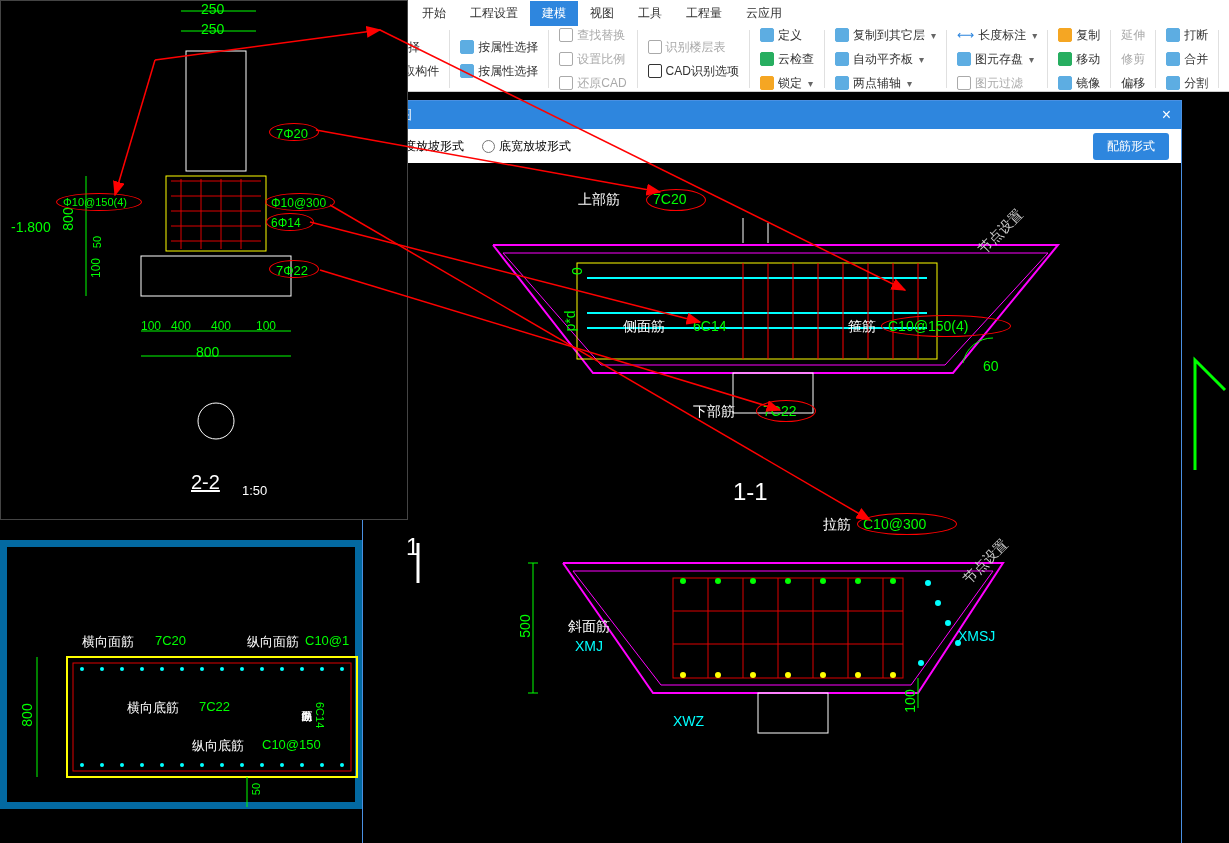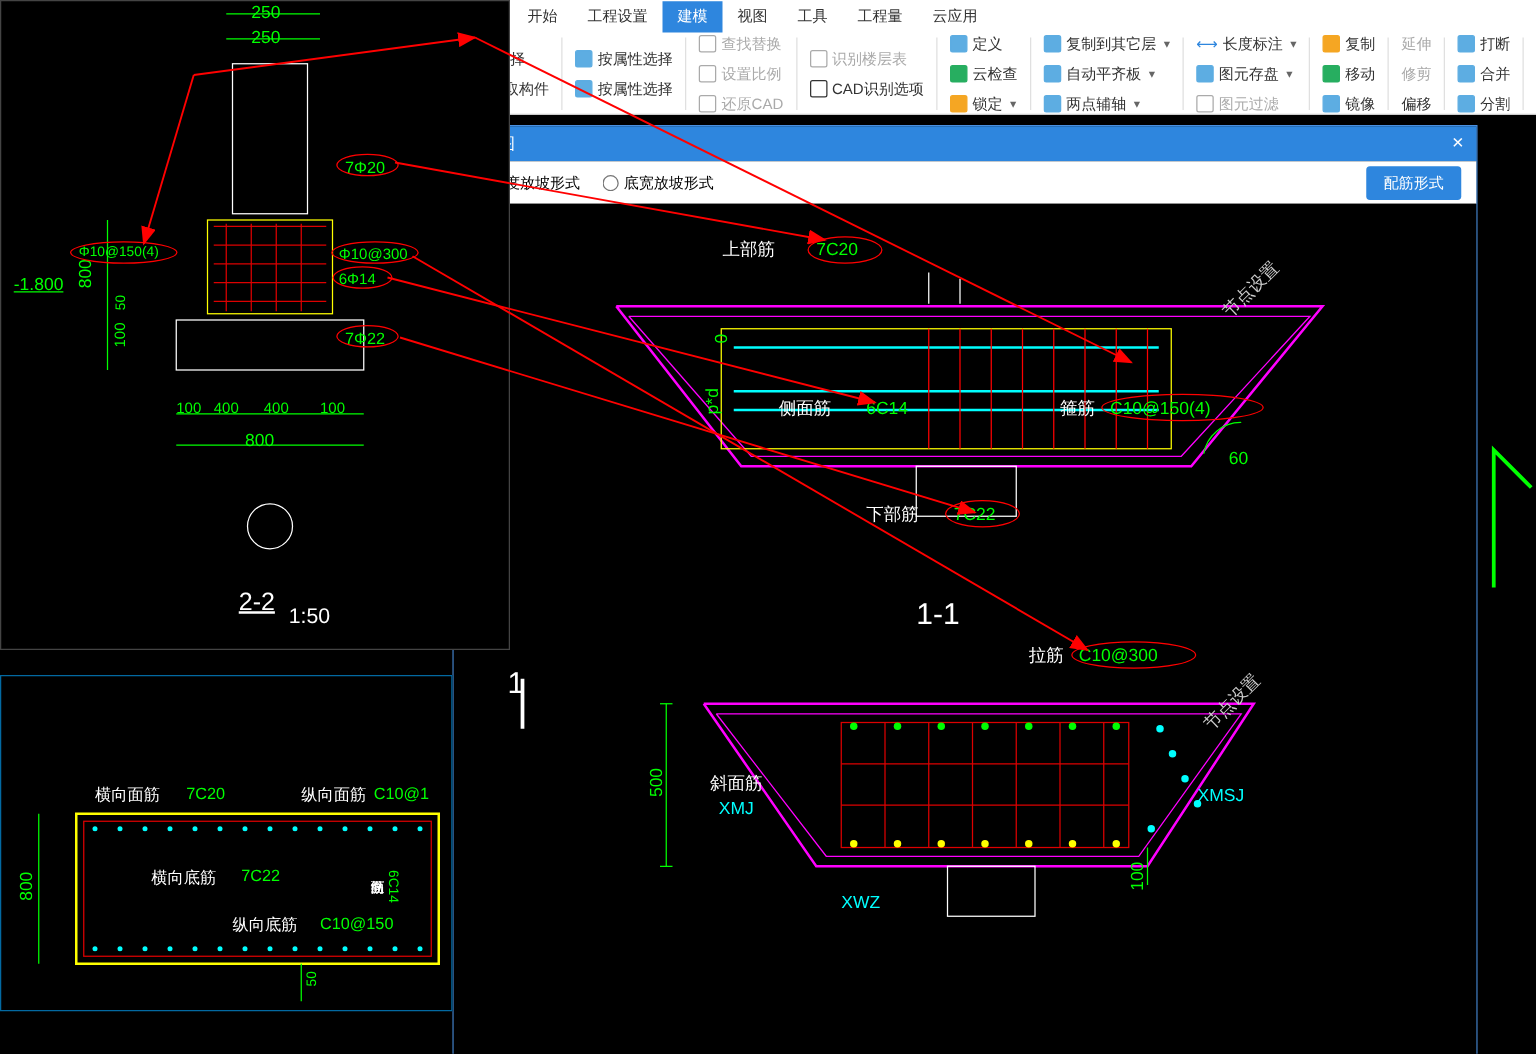--- a/index.html
+++ b/index.html
@@ -21,21 +21,21 @@
 .dd{font-size:10px;color:#666;margin-left:2px}
 .panel{position:absolute;left:362px;top:100px;width:820px;height:840px;background:#000;border:1px solid #4a90e2}
 .panel-hdr{height:28px;background:#2e86de;color:#fff;display:flex;align-items:center;justify-content:space-between;padding:0 10px;font-size:13px}
 .close-x{font-size:16px;cursor:pointer}
 .panel-bar{height:34px;background:#fff;display:flex;align-items:center;padding:0 12px;font-size:12px;justify-content:space-between}
 .radios{display:flex;gap:18px;align-items:center}
 .radios label{display:flex;align-items:center;gap:4px}
 .cfg-btn{background:#2e86de;color:#fff;padding:5px 14px;border-radius:3px;cursor:pointer}
 .panel-canvas{position:relative;width:100%;height:calc(100% - 62px);background:#000}
 .left-cad{position:absolute;left:0;top:0;width:408px;height:520px;background:#000;border:1px solid #444}
-.left-cad2{position:absolute;left:0;top:540px;width:362px;height:269px;background:#000;border:1px solid #0369a1}
+.left-cad2{position:absolute;left:0;top:540px;width:362px;height:269px;background:#000;border:7px solid #0369a1}
 .cad-text{position:absolute;font-size:14px;white-space:nowrap}
 .grn{color:#0f0}
 .cyn{color:#0ff}
 .wht{color:#fff}
 .ellipse{position:absolute;border:1px solid #f00;border-radius:50%}
 .node-btn{position:absolute;color:#ccc;font-size:14px;transform:rotate(-45deg);cursor:pointer}
 svg.ov{position:absolute;left:0;top:0;pointer-events:none}
 </style>
 </head>
 <body>
@@ -350,40 +350,40 @@
     <circle cx="215" cy="420" r="18" stroke="#fff" fill="none"></circle>
 
     <line x1="140" y1="330" x2="290" y2="330" stroke="#0f0"></line>
     <line x1="140" y1="355" x2="290" y2="355" stroke="#0f0"></line>
 
     <line x1="85" y1="175" x2="85" y2="295" stroke="#0f0"></line>
   </svg>
   <span class="cad-text grn" style="left:200px;top:0px">250</span>
   <span class="cad-text grn" style="left:200px;top:20px">250</span>
   <span class="cad-text grn" style="left:55px;top:210px;transform:rotate(-90deg)">800</span>
-  <span class="cad-text grn" style="left:10px;top:218px;text-decoration:underline">-1.800</span>
+  <span class="cad-text grn" style="left:10px;top:218px;">-1.800</span>
   <span class="cad-text grn" style="left:90px;top:235px;transform:rotate(-90deg);font-size:11px">50</span>
   <span class="cad-text grn" style="left:85px;top:260px;transform:rotate(-90deg);font-size:12px">100</span>
   <span class="cad-text grn" style="left:62px;top:195px;font-size:11px">Φ10@150(4)</span>
   <span class="ellipse" style="left:55px;top:192px;width:86px;height:18px"></span>
   <span class="cad-text grn" style="left:270px;top:195px;font-size:12px">Φ10@300</span>
   <span class="ellipse" style="left:264px;top:192px;width:70px;height:18px"></span>
   <span class="cad-text grn" style="left:270px;top:215px;font-size:12px">6Φ14</span>
   <span class="ellipse" style="left:265px;top:212px;width:48px;height:18px"></span>
   <span class="cad-text grn" style="left:275px;top:125px;font-size:13px">7Φ20</span>
   <span class="ellipse" style="left:268px;top:122px;width:50px;height:18px"></span>
   <span class="cad-text grn" style="left:275px;top:262px;font-size:13px">7Φ22</span>
   <span class="ellipse" style="left:268px;top:259px;width:50px;height:18px"></span>
   <span class="cad-text grn" style="left:140px;top:318px;font-size:12px">100</span>
   <span class="cad-text grn" style="left:170px;top:318px;font-size:12px">400</span>
   <span class="cad-text grn" style="left:210px;top:318px;font-size:12px">400</span>
   <span class="cad-text grn" style="left:255px;top:318px;font-size:12px">100</span>
   <span class="cad-text grn" style="left:195px;top:343px">800</span>
   <span class="cad-text wht" style="left:190px;top:470px;font-size:20px;text-decoration:underline">2-2</span>
-  <span class="cad-text wht" style="left:230px;top:482px;font-size:17px">1:50</span>
+  <span class="cad-text wht" style="left:241px;top:482px;font-size:13px">1:50</span>
 </div>
 
 <div class="left-cad2">
   <svg class="ov" width="362" height="303">
     <rect x="60" y="110" width="290" height="120" stroke="#ff0" fill="none" stroke-width="2"></rect>
     <rect x="66" y="116" width="278" height="108" stroke="#d00" fill="none"></rect>
 
     <g fill="#0ff">
         <circle cx="75" cy="122" r="2"></circle>
         <circle cx="95" cy="122" r="2"></circle>

